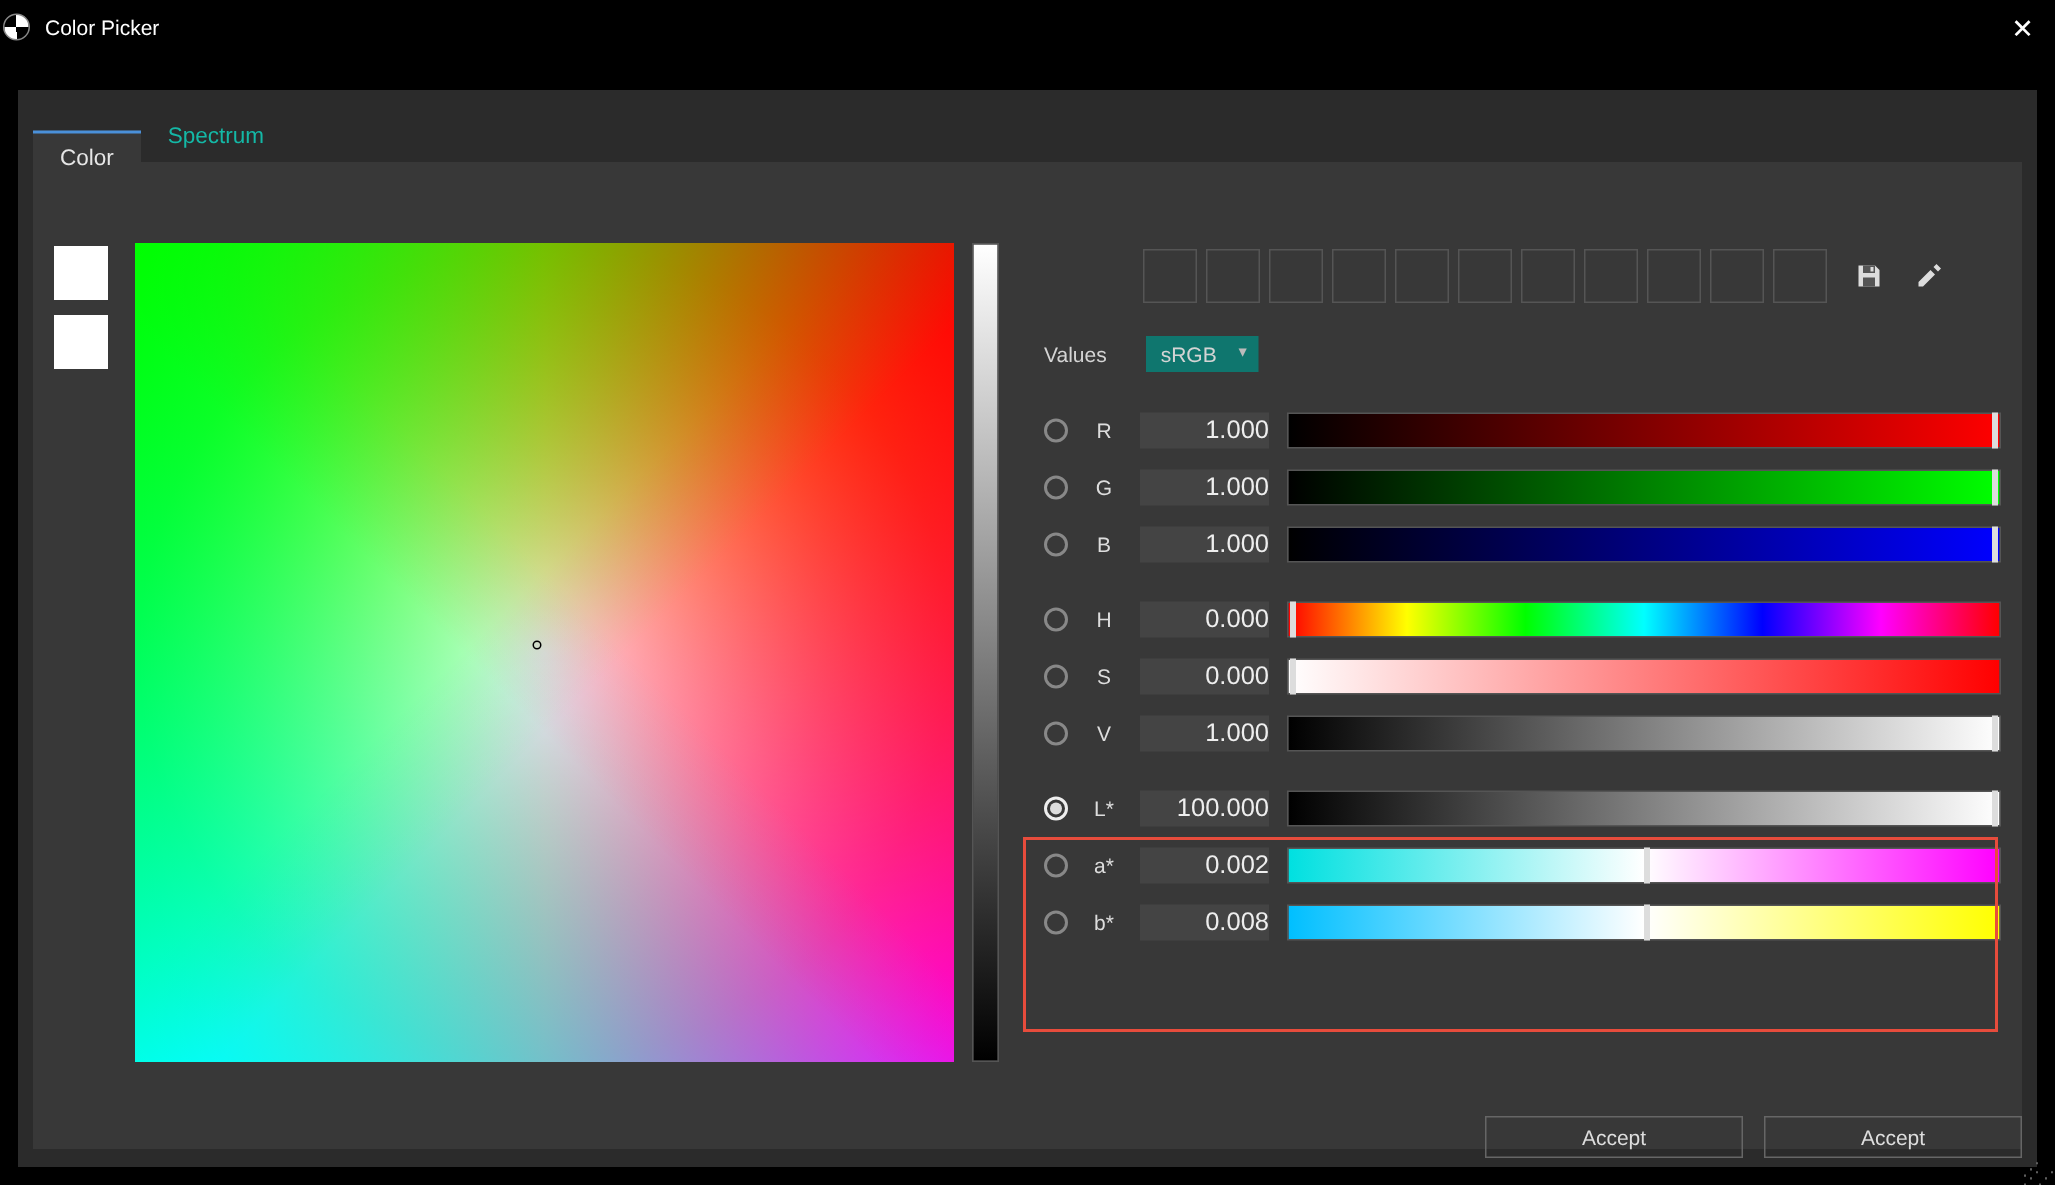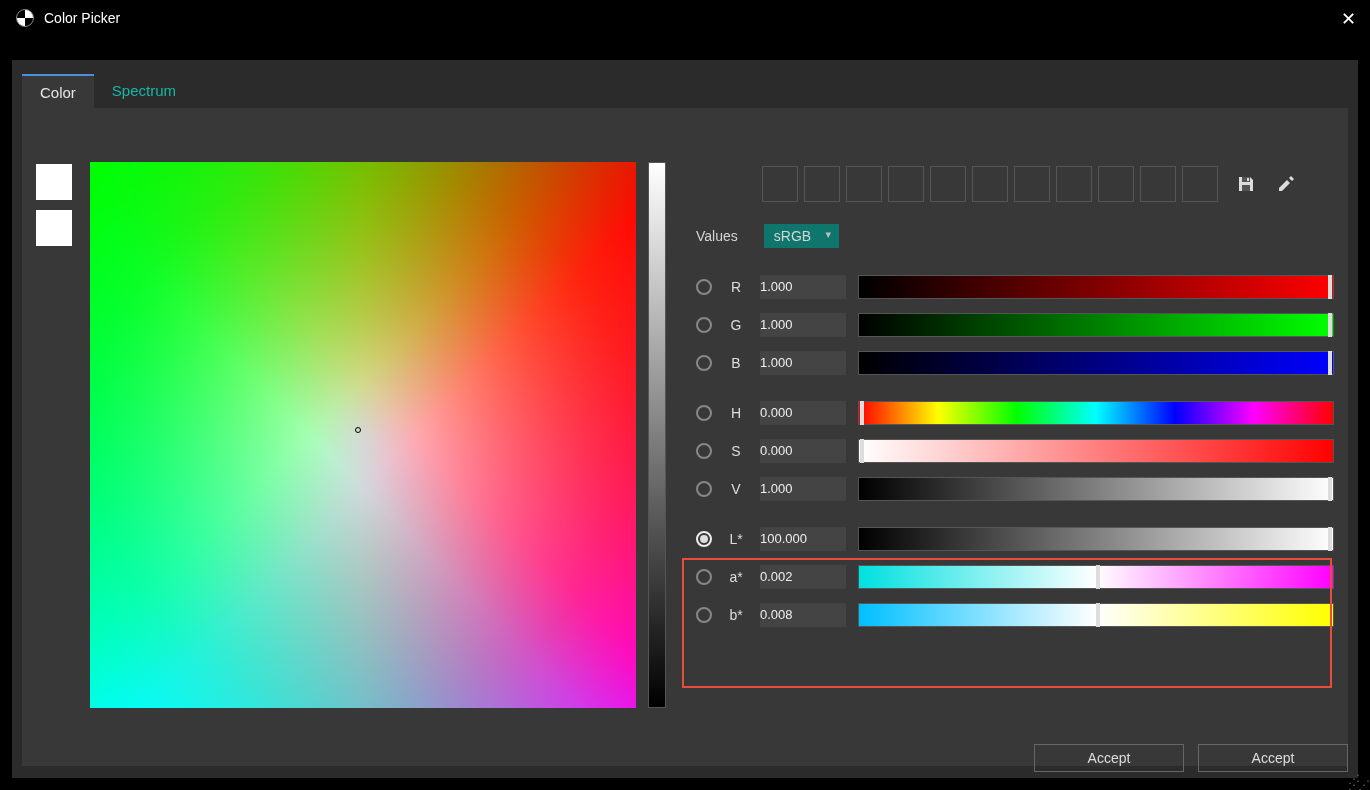--- a/index.html
+++ b/index.html
@@ -1,30 +1,30 @@
 <!DOCTYPE html>
 <html><head>
 <meta charset="utf-8">
 <style>
   * { box-sizing: border-box; margin: 0; padding: 0; font-family: "Segoe UI", Arial, sans-serif; }
   body { background: #000; width: 1370px; height: 790px; overflow: hidden; color: #d4d4d4; font-size: 14px; }
 
   
-  .titlebar { height: 36px; background: #000; display: flex; align-items: center; padding: 0 16px; position: relative; }
+  .titlebar { height: 36px; background: #000; display: flex; align-items: center; padding: 0 2px; position: relative; }
   .titlebar .app-icon { width: 18px; height: 18px; border-radius: 50%; background: conic-gradient(#fff 0 90deg, #000 90deg 180deg, #fff 180deg 270deg, #000 270deg 360deg); margin-right: 10px; border:1px solid #888; }
   .titlebar .title { color: #fff; font-size: 14px; }
   .titlebar .close { position: absolute; right: 14px; top: 8px; color: #fff; font-size: 18px; cursor: pointer; }
 
   
   .window-body { position: absolute; left: 12px; top: 60px; right: 12px; bottom: 12px; background: #2b2b2b; }
 
   
   .tabs { position: absolute; left: 22px; top: 74px; display: flex; gap: 0; z-index:2;}
   .tab { padding: 8px 18px 10px; color: #14b8a6; font-size: 15px; cursor: pointer; }
-  .tab.active { color: #e6e6e6; background: #383838; border-top: 2px solid #4a90d9; }
+  .tab.active { color: #e6e6e6; background: #383838; border-top: 2px solid #4a90d9; margin-top: 13px; }
 
   
   .panel { position: absolute; left: 22px; right: 22px; top: 108px; bottom: 24px; background: #383838; }
 
   
   .swatch { position: absolute; width: 36px; height: 36px; background: #fff; }
   #sw1 { left: 14px; top: 56px; }
   #sw2 { left: 14px; top: 102px; }
 
   
@@ -56,31 +56,31 @@
   .dropdown { background:#0f766e; padding:4px 28px 4px 10px; position:relative; cursor:pointer;}
   .dropdown::after { content:"▾"; position:absolute; right:8px; top:4px; color:#bbb; font-size:11px;}
 
   
   .channels { position:absolute; left:0; right:0; top:106px; }
   .chrow { display:flex; align-items:center; height:38px; gap:12px; padding-left:4px;}
   .radio { width:16px; height:16px; border:2px solid #888; border-radius:50%; flex:0 0 16px; cursor:pointer; position:relative;}
   .radio.selected::after{content:"";position:absolute;left:2px;top:2px;width:8px;height:8px;background:#ddd;border-radius:50%;}
   .radio.selected{border-color:#eee;}
   .chlabel { width:24px; text-align:center; color:#ddd;}
-  .numbox { width:86px; height:24px; background:#444; color:#eee; text-align:left; line-height:24px; font-size:13px;}
+  .numbox { width:86px; height:24px; background:#444; color:#eee; text-align:right; line-height:24px; font-size:17px;}
   .gradbar { flex:1; height:24px; border:1px solid #555; position:relative; cursor:pointer;}
   .gradbar .thumb { position:absolute; top:-1px; bottom:-1px; width:4px; background:#ddd;}
   .spacer { height:12px; }
 
   
   .highlight { position:absolute; border:2px solid #e74c3c; pointer-events:none;}
 
   
   .footer { position:absolute; right:22px; bottom:18px; display:flex; gap:14px;}
-  .btn { width:150px; height:28px; border:1px solid #666; color:#ddd; background:transparent; text-align:center; line-height:26px; cursor:pointer; font-size:14px;}
+  .btn { width:172px; height:28px; border:1px solid #666; color:#ddd; background:transparent; text-align:center; line-height:26px; cursor:pointer; font-size:14px;}
 
   
   .grip { position:absolute; right:2px; bottom:2px; color:#666; font-size:12px; letter-spacing:-2px; line-height:6px;}
 
   svg { display:block; }
 </style>
 </head>
 <body>
 
 <div class="titlebar">

